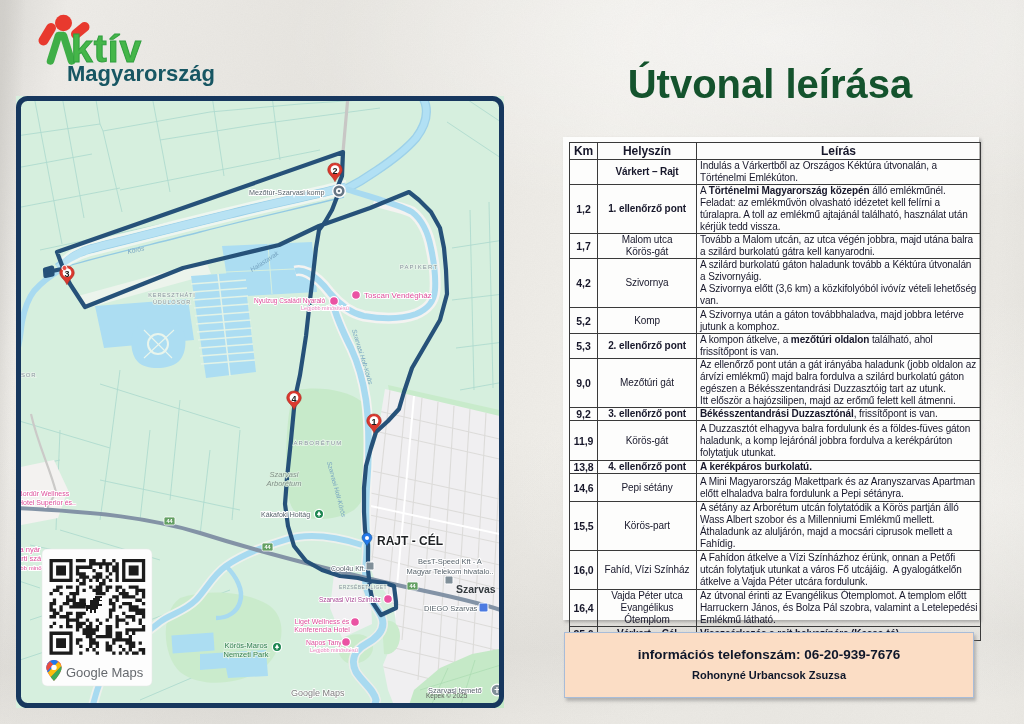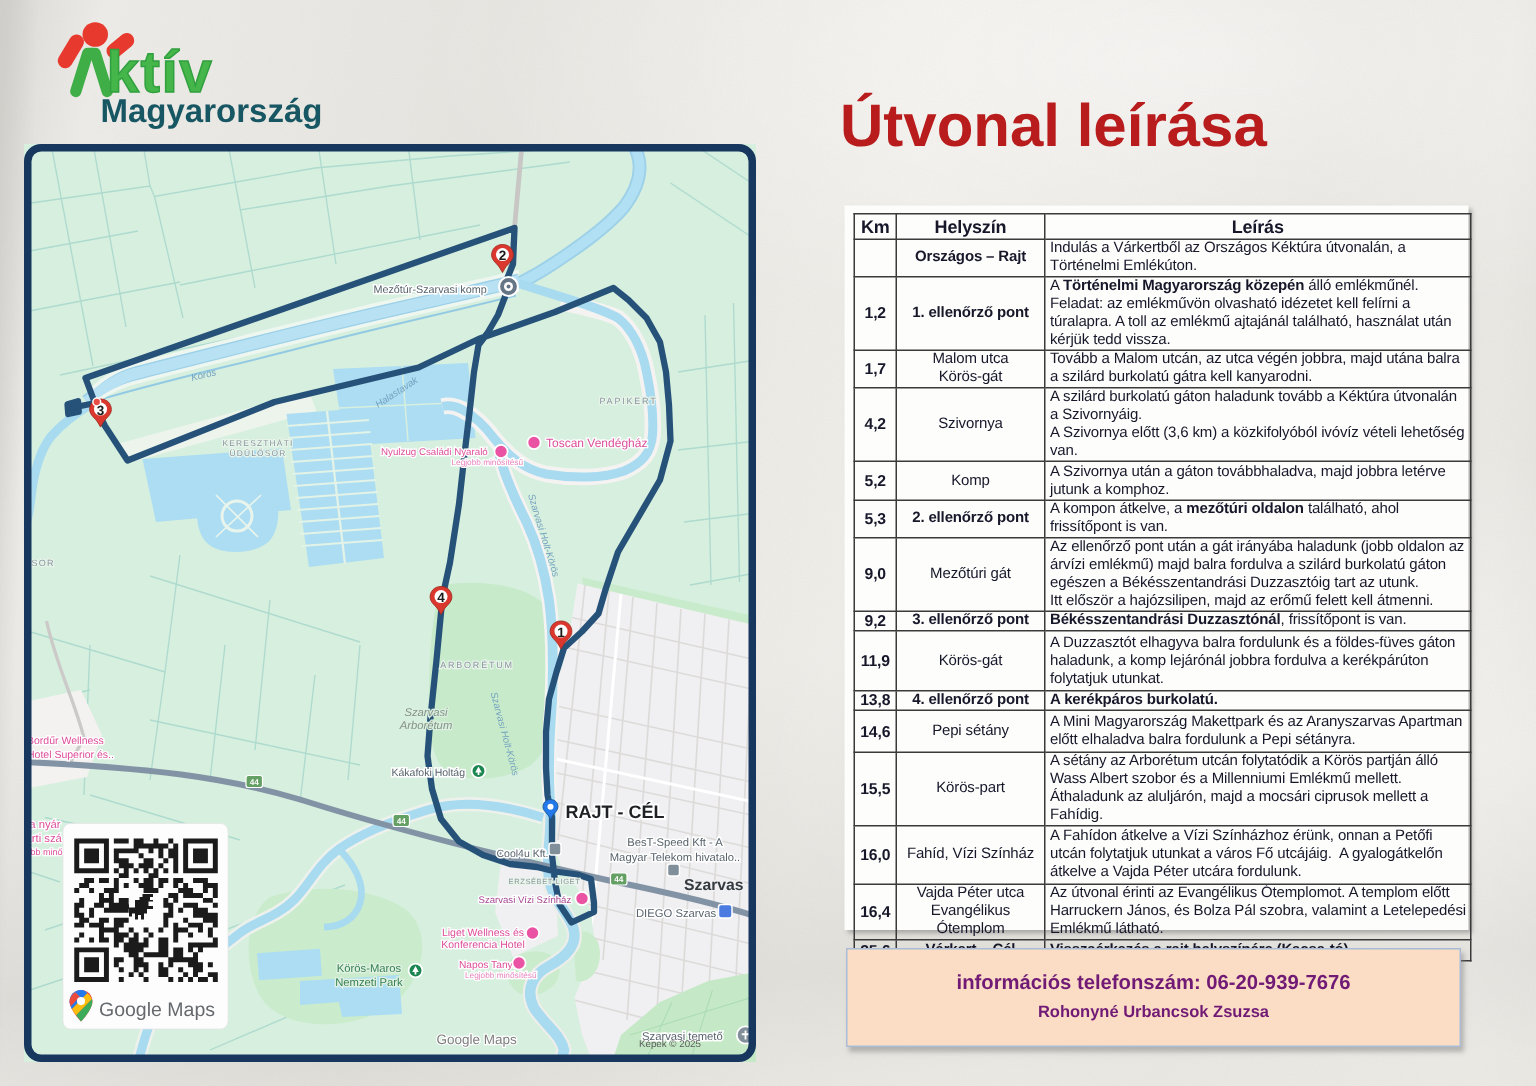--- a/index.html
+++ b/index.html
@@ -1,30 +1,30 @@
 <!DOCTYPE html>
 <html><head>
 <meta charset="utf-8">
 <style>
 html,body{margin:0;padding:0;}
 body{width:1024px;height:724px;position:relative;overflow:hidden;
  background:#eae8e3;font-family:"Liberation Sans",sans-serif;}
 .abs{position:absolute;}
-#title{left:560px;top:62px;width:420px;font-size:40px;font-weight:bold;color:#b91c1c;letter-spacing:0px;}
+#title{left:560px;top:62px;width:420px;text-align:center;font-size:40px;font-weight:bold;color:#14532d;letter-spacing:0px;}
 #tablewrap{left:563px;top:137px;width:416px;height:483px;background:#fdfdfc;box-shadow:2px 2px 3px rgba(120,120,120,.55);}
 table{border-collapse:collapse;table-layout:fixed;margin:5px auto 0 6px;width:410px;
  font-family:Liberation Sans, sans-serif;font-size:10px;letter-spacing:-0.1px;line-height:12px;color:#17172a;}
 td,th{border:1px solid #3a3a3a;padding:0;vertical-align:middle;overflow:hidden;}
 th{font-size:12px;}
 td.km{text-align:center;font-weight:bold;width:27px;font-size:10.5px;}
 td.hely{text-align:center;width:98px;}
 td.le{width:283px;padding:0 2px 0 3px;}
 .b{font-weight:bold;}
 #infobox{left:564px;top:632px;width:408px;height:64px;background:#fbddc5;border:1px solid #a8bcd8;
- box-shadow:2px 3px 3px rgba(130,130,130,.5);text-align:center;color:#701a75;}
+ box-shadow:2px 3px 3px rgba(130,130,130,.5);text-align:center;color:#0f172a;}
 #infobox .l1{margin-top:14px;font-size:13.5px;font-weight:bold;}
 #infobox .l2{margin-top:7px;font-size:11px;font-weight:bold;}
 </style>
 </head>
 <body>
 
 <div class="abs" style="left:0;top:0;width:1024px;height:724px;background:
  linear-gradient(100deg,#dcdad6 0%,#eeece8 6%,#e7e5e0 30%,#f0eee9 55%,#e6e4df 78%,#efede8 100%);"></div>
 
 <div class="abs" style="left:0;top:0;width:1024px;height:724px;background:
@@ -63,21 +63,21 @@
 <div class="abs" id="tablewrap">
 <table>
 <tbody>
         <tr style="height:17px">
           <th style="width:27px">Km</th>
           <th style="width:98px">Helyszín</th>
           <th style="width:283px">Leírás</th>
         </tr>
 <tr style="height:25px">
           <td class="km"></td>
-          <td class="hely b">Országos – Rajt</td>
+          <td class="hely b">Várkert – Rajt</td>
           <td class="le">Indulás a Várkertből az Országos Kéktúra útvonalán, a Történelmi Emlékúton.</td>
         </tr>
 <tr style="height:38px">
           <td class="km">1,2</td>
           <td class="hely b">1. ellenőrző pont</td>
           <td class="le">A <span class="b">Történelmi Magyarország közepén</span> álló emlékműnél. Feladat: az emlékművön olvasható idézetet kell felírni a túralapra. A toll az emlékmű ajtajánál található, használat után kérjük tedd vissza.</td>
         </tr>
 <tr style="height:24px">
           <td class="km">1,7</td>
           <td class="hely">Malom utca<br>Körös-gát</td>

